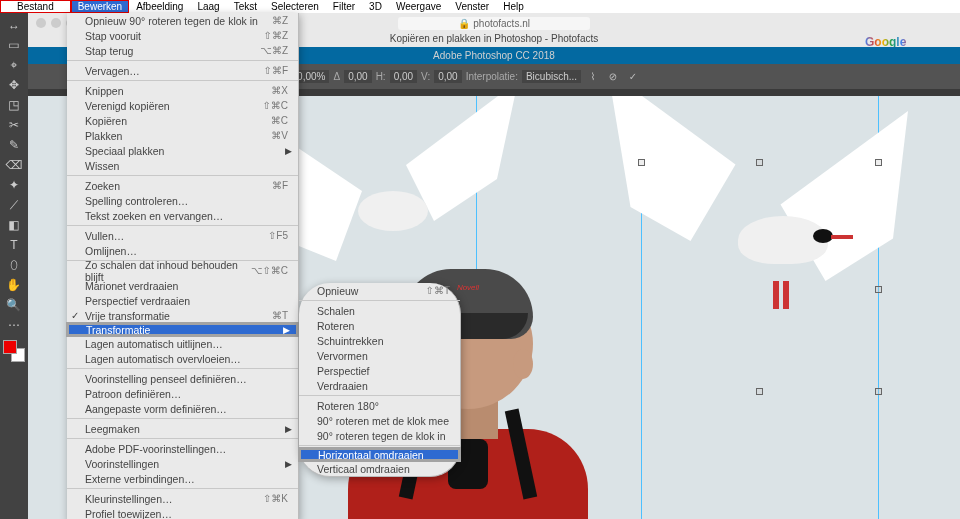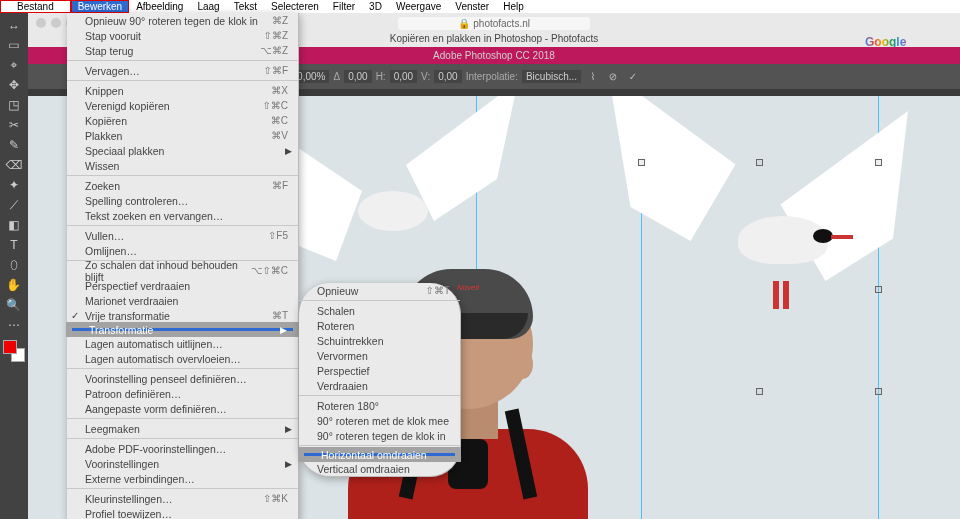--- a/index.html
+++ b/index.html
@@ -17,21 +17,21 @@
 
   .browser { position:absolute; top:13px; left:28px; right:0; bottom:0; background:#e9e9e9; }
   .chrome { height:20px; position:relative; }
   .traffic { position:absolute; left:8px; top:5px; display:flex; gap:5px;}
   .traffic span{ width:10px; height:10px; border-radius:50%; background:#ccc; display:block;}
   .url { position:absolute; left:50%; transform:translateX(-50%); top:4px; font-size:10px; color:#666; background:#f6f6f6; padding:1px 60px; border-radius:3px;}
   .tab { position:absolute; left:50%; transform:translateX(-50%); top:20px; font-size:10px; color:#444;}
   .goog { position:absolute; right:50px; top:22px; width:45px; height:16px; font-size:12px; background:linear-gradient(90deg,#4285f4,#db4437,#f4b400,#0f9d58,#4285f4,#db4437); -webkit-background-clip:text; color:transparent; font-weight:bold;}
 
   .ps { position:absolute; top:47px; left:28px; right:0; bottom:0; background:#535353;}
-  .ps-title { height:17px; background:#be185d; color:#d0d0d0; font-size:10px; text-align:center; line-height:17px;}
+  .ps-title { height:17px; background:#0369a1; color:#d0d0d0; font-size:10px; text-align:center; line-height:17px;}
   .ps-options { height:25px; background:#535353; display:flex; align-items:center; font-size:10px; color:#ccc; gap:4px; padding-left:240px;}
   .ps-options .lbl{color:#aaa;}
   .ps-options .val{background:#444; padding:1px 4px;}
   .ps-options .ico{color:#bbb; width:16px; text-align:center;}
   .ps-tabbar { height:7px; background:#3a3a3a;}
   .canvas { position:absolute; top:49px; left:0; right:0; bottom:0; background:#dbe3e6; overflow:hidden;}
   .guides .v { position:absolute; top:0; bottom:0; width:1px; background:#4cc0ff;}
   .handle { position:absolute; width:7px; height:7px; border:1px solid #666; background:rgba(200,200,200,.3);}
 
   
@@ -50,21 +50,21 @@
   .person .cap::before{content:"";position:absolute;bottom:0;left:5px;right:5px;height:26px;background:#2a2a2a;border-radius:0 0 30px 30px;}
   .person .cap .logo{position:absolute;top:14px;left:50%;transform:translateX(-50%);font-size:8px;color:#d33;font-style:italic;}
   .person .strap{position:absolute;bottom:40px;width:14px;height:90px;background:#111;}
   .person .strap.l{left:60px;transform:rotate(12deg);} .person .strap.r{right:60px;transform:rotate(-12deg);}
 
   
   .menu { position:absolute; background:#eaeaea; font-size:10.5px; color:#444; box-shadow:1px 2px 8px rgba(0,0,0,.3); z-index:40; border-right:1px solid #bbb; border-bottom:1px solid #bbb;}
   .menu .row { display:flex; align-items:center; height:15px; padding:0 10px 0 18px; position:relative;}
   .menu .row .sc { margin-left:auto; color:#777; font-size:10px;}
   .menu .row.highlight { background:#2e6ad1; color:#fff;}
-  .menu .row.redbox { border:6px solid #a3a3a3; margin:-1px;padding-left:17px;}
+  .menu .row.redbox { border:3px solid #a3a3a3; margin:-1px;padding-left:17px;}
   .menu .sep { height:1px; background:#c8c8c8; margin:2px 0;}
   .menu .row .arrow{position:absolute; right:6px; font-size:9px;}
   .menu .row .chk{position:absolute; left:4px; font-size:10px;}
   .menu.edit { top:13px; left:67px; width:232px;}
   .menu.sub  { top:283px; left:299px; width:162px;border-radius:31px;}
 </style>
 </head>
 <body>
 
 <div class="menubar">
@@ -241,24 +241,24 @@
     </div>
     <div class="row">
       <span>Omlijnen…</span>
     </div>
     <div class="sep"></div>
     <div class="row">
       <span>Zo schalen dat inhoud behouden blijft</span>
       <span class="sc">⌥⇧⌘C</span>
     </div>
     <div class="row">
+      <span>Marionet verdraaien</span>
+    </div>
+    <div class="row">
       <span>Perspectief verdraaien</span>
-    </div>
-    <div class="row">
-      <span>Marionet verdraaien</span>
     </div>
     <div class="row">
       <span class="chk">✓</span>
       <span>Vrije transformatie</span>
       <span class="sc">⌘T</span>
     </div>
     <div class="row highlight redbox">
       <span>Transformatie</span>
       <span class="arrow">▶</span>
     </div>

